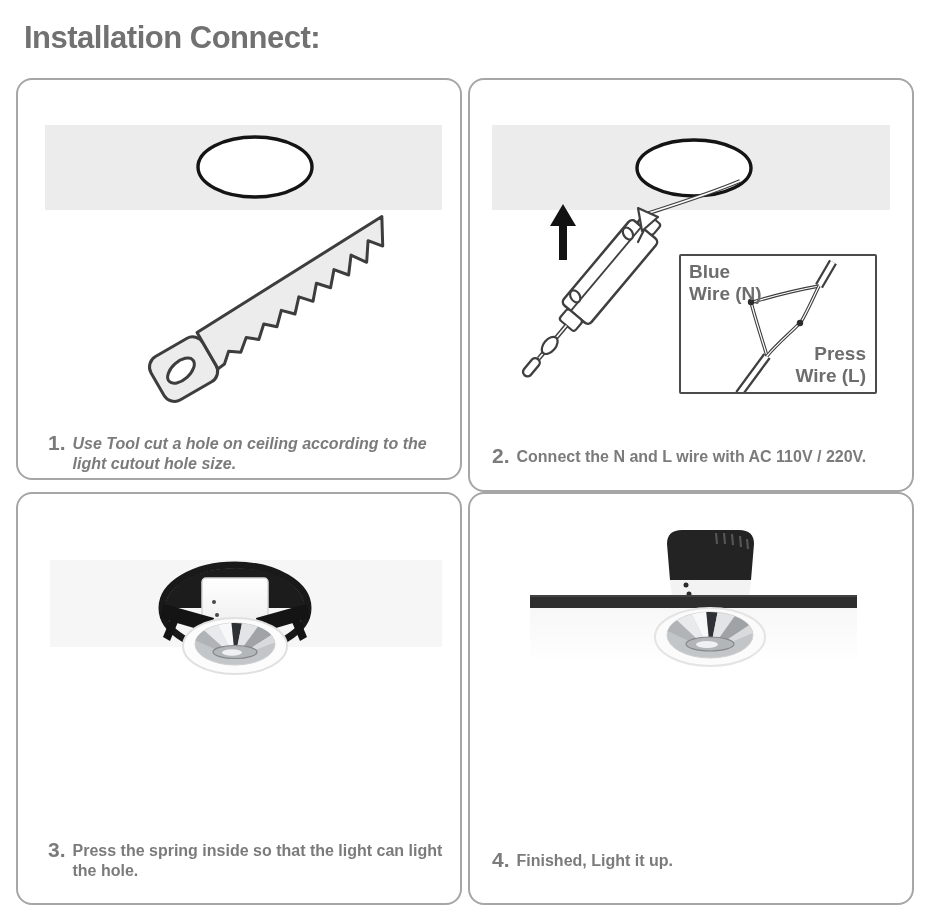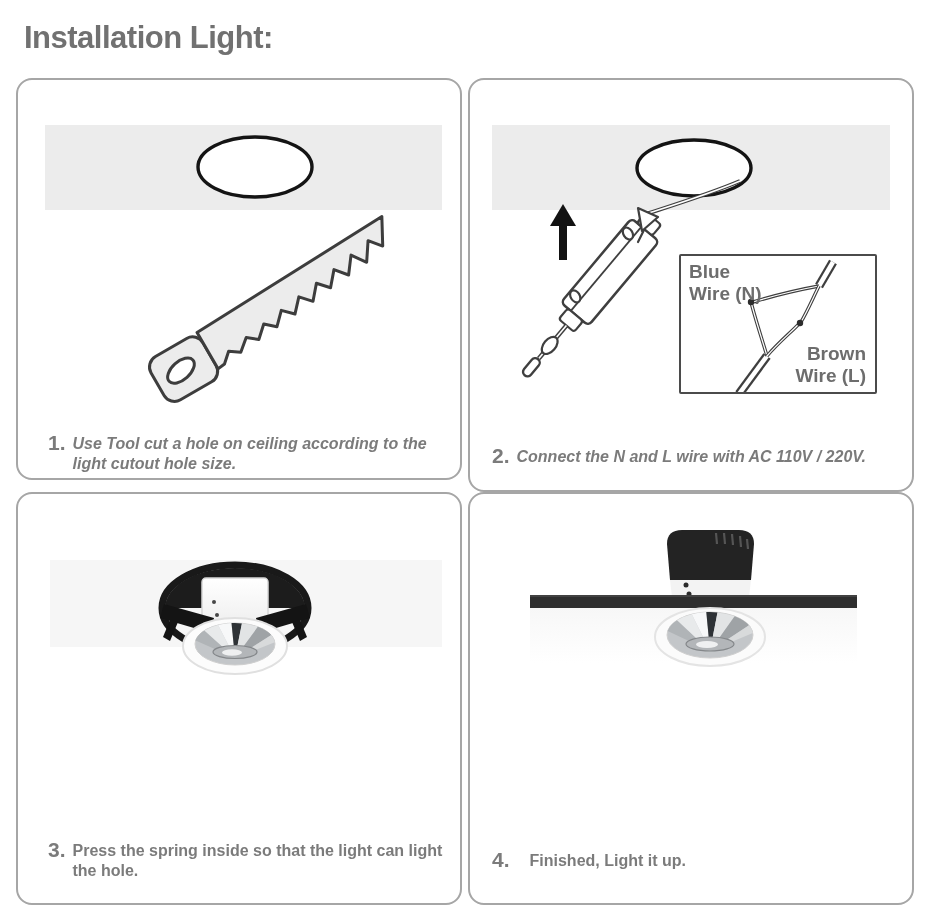--- a/index.html
+++ b/index.html
@@ -22,40 +22,40 @@
   .illus{position:absolute;left:0;top:0;}
   .caption{
     position:absolute;display:flex;align-items:flex-start;
     color:#7b7b7b;font-weight:bold;
   }
   .cap-num{font-size:21px;line-height:20px;margin-right:7px;margin-top:-1px;}
   .cap-text{font-size:16px;line-height:20px;}
   #panel-1 .caption{left:30px;top:354px;}
   #panel-1 .cap-text{max-width:398px;font-style:italic;}
   #panel-2 .caption{left:22px;top:367px;}
-  #panel-2 .cap-text{max-width:410px;font-style:italic;}
+  #panel-2 .cap-text{max-width:410px;}
   #panel-3 .caption{left:30px;top:347px;}
   #panel-3 .cap-text{max-width:388px;}
   #panel-4 .caption{left:22px;top:357px;}
-  #panel-4 .cap-text{max-width:410px;margin-left:13px;}
+  #panel-4 .cap-text{max-width:410px;}
   .inset-box{
     position:absolute;left:209px;top:174px;width:198px;height:140px;
     border:2px solid #4b4b4b;background:#fff;box-sizing:border-box;border-radius:2px;
   }
   .inset-label{
     position:absolute;font-weight:bold;color:#6d6d6d;
     font-size:19px;line-height:22px;white-space:pre-line;
   }
   .inset-label.blue{left:8px;top:5px;}
   .inset-label.brown{right:9px;bottom:5px;text-align:right;}
 </style>
 </head>
 <body>
 
-<div class="page-title">Installation Light:</div>
+<div class="page-title">Installation Connect:</div>
 
 <div class="panel" id="panel-1">
   <svg class="illus" width="442" height="398" viewBox="0 0 442 398">
     <rect x="27" y="45" width="397" height="85" fill="#ececec"></rect>
     <ellipse cx="237" cy="87" rx="57" ry="30" fill="#ffffff" stroke="#141414" stroke-width="3.4"></ellipse>
     <g transform="translate(173,286) rotate(-30)">
       <rect x="-38" y="-26" width="60" height="50" rx="12" fill="#ececec" stroke="#3d3d3d" stroke-width="3"></rect>
       <ellipse cx="-11" cy="-1" rx="16" ry="9" transform="rotate(-12 -11 -1)" fill="#ffffff" stroke="#3d3d3d" stroke-width="3"></ellipse>
       <path d="M22,-26 L240,-34 L226,-8 L216,-20 L204,-2 L194,-16 L182,0 L172,-12 L160,2 L150,-9 L138,5
                L128,-6 L116,7 L106,-3 L94,9 L84,0 L72,11 L62,3 L50,13 L40,6 L30,15 L22,16 Z" fill="#ececec" stroke="#3d3d3d" stroke-width="3" stroke-linejoin="round"></path>
@@ -118,21 +118,21 @@
         <path d="M138,30 C116,34 92,40 72,46" stroke="#3f3f3f" stroke-width="3.4"></path>
         <path d="M138,30 C116,34 92,40 72,46" stroke="#ffffff" stroke-width="1.2"></path>
         <path d="M138,30 C132,42 126,56 120,66" stroke="#3f3f3f" stroke-width="3.4"></path>
         <path d="M138,30 C132,42 126,56 120,66" stroke="#ffffff" stroke-width="1.2"></path>
       </g>
       <circle cx="70" cy="46" r="3.2" fill="#2c2c2c"></circle>
       <circle cx="119" cy="67" r="3.2" fill="#2c2c2c"></circle>
     </svg>
     <div class="inset-label blue">Blue
 Wire (N)</div>
-    <div class="inset-label brown">Brown
+    <div class="inset-label brown">Press
 Wire (L)</div>
   </div>
 
   <div class="caption">
     <span class="cap-num">2.</span>
     <span class="cap-text">Connect the N and L wire with AC 110V / 220V.</span>
   </div>
 </div>
 
 <div class="panel" id="panel-3">

